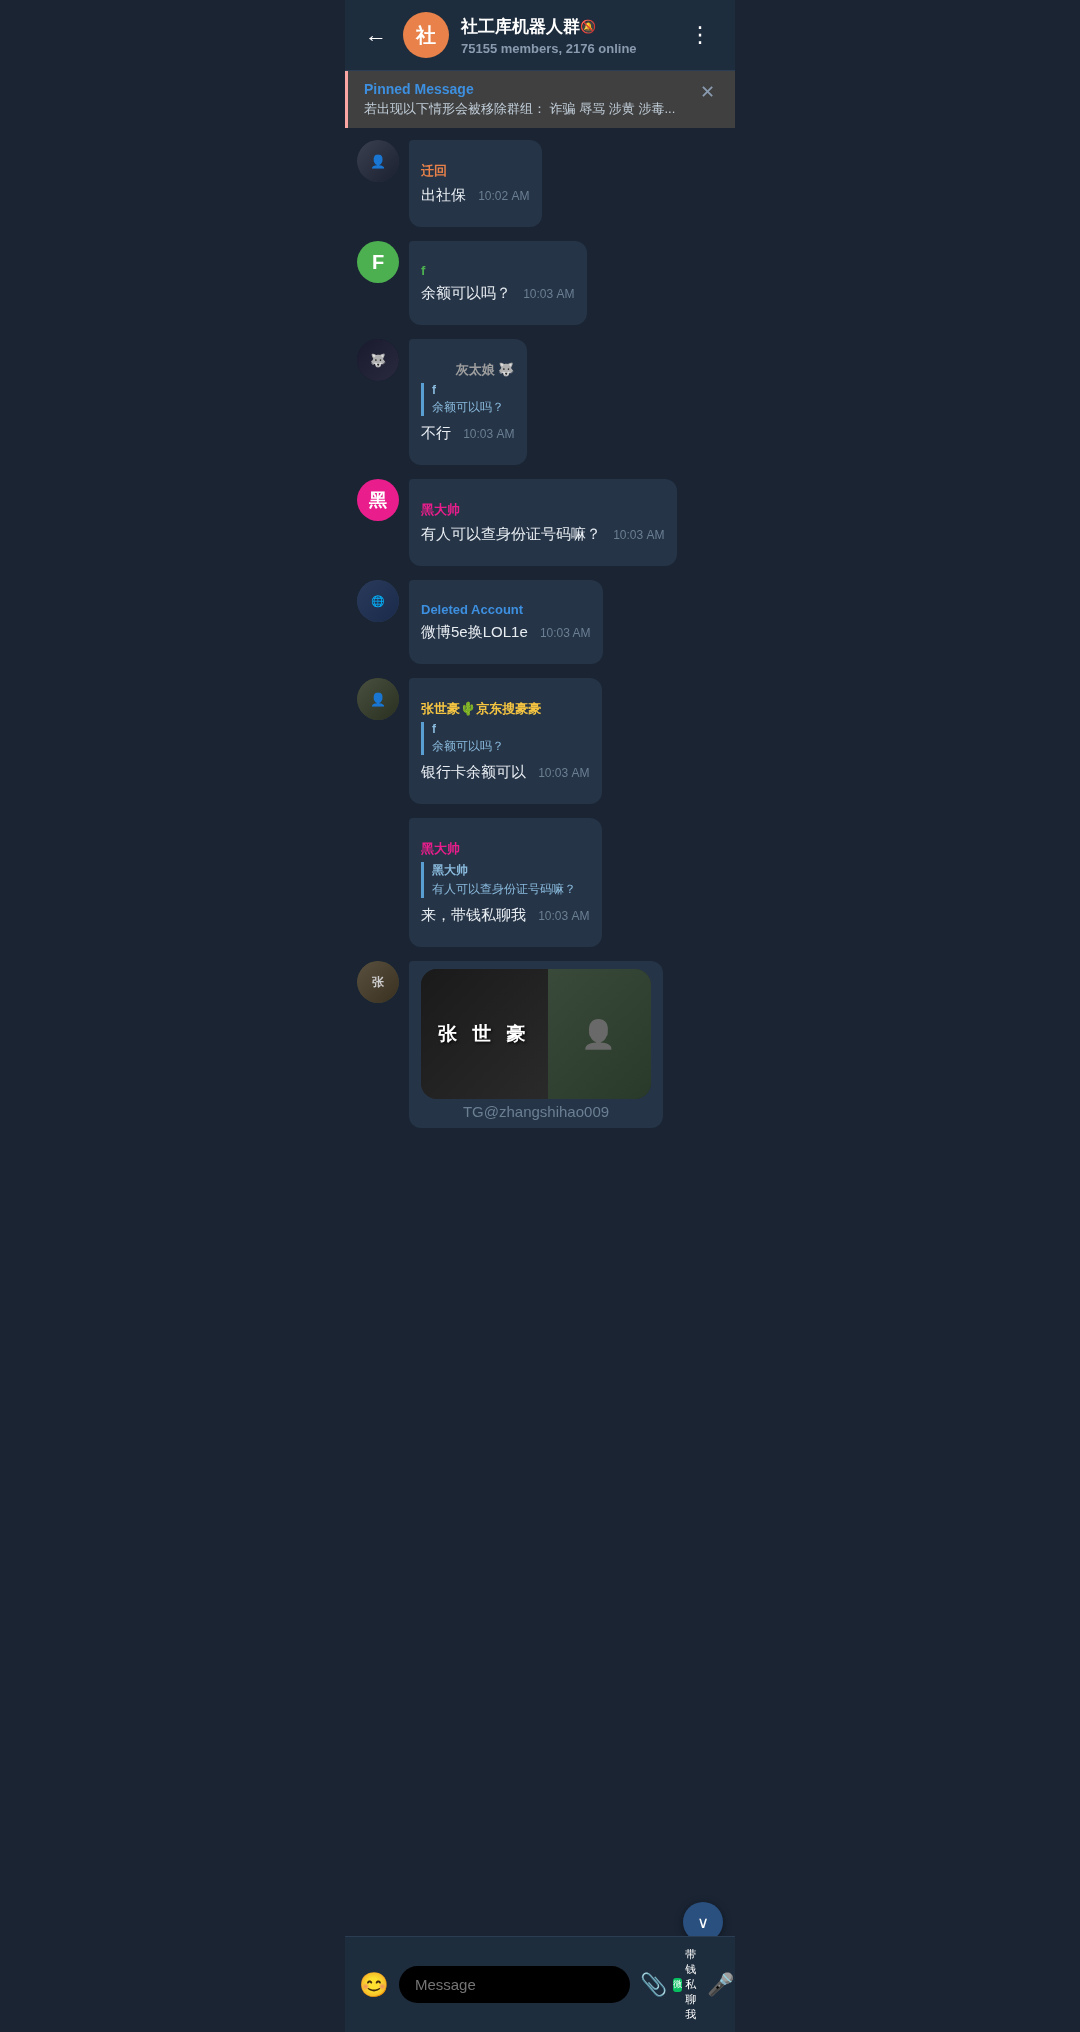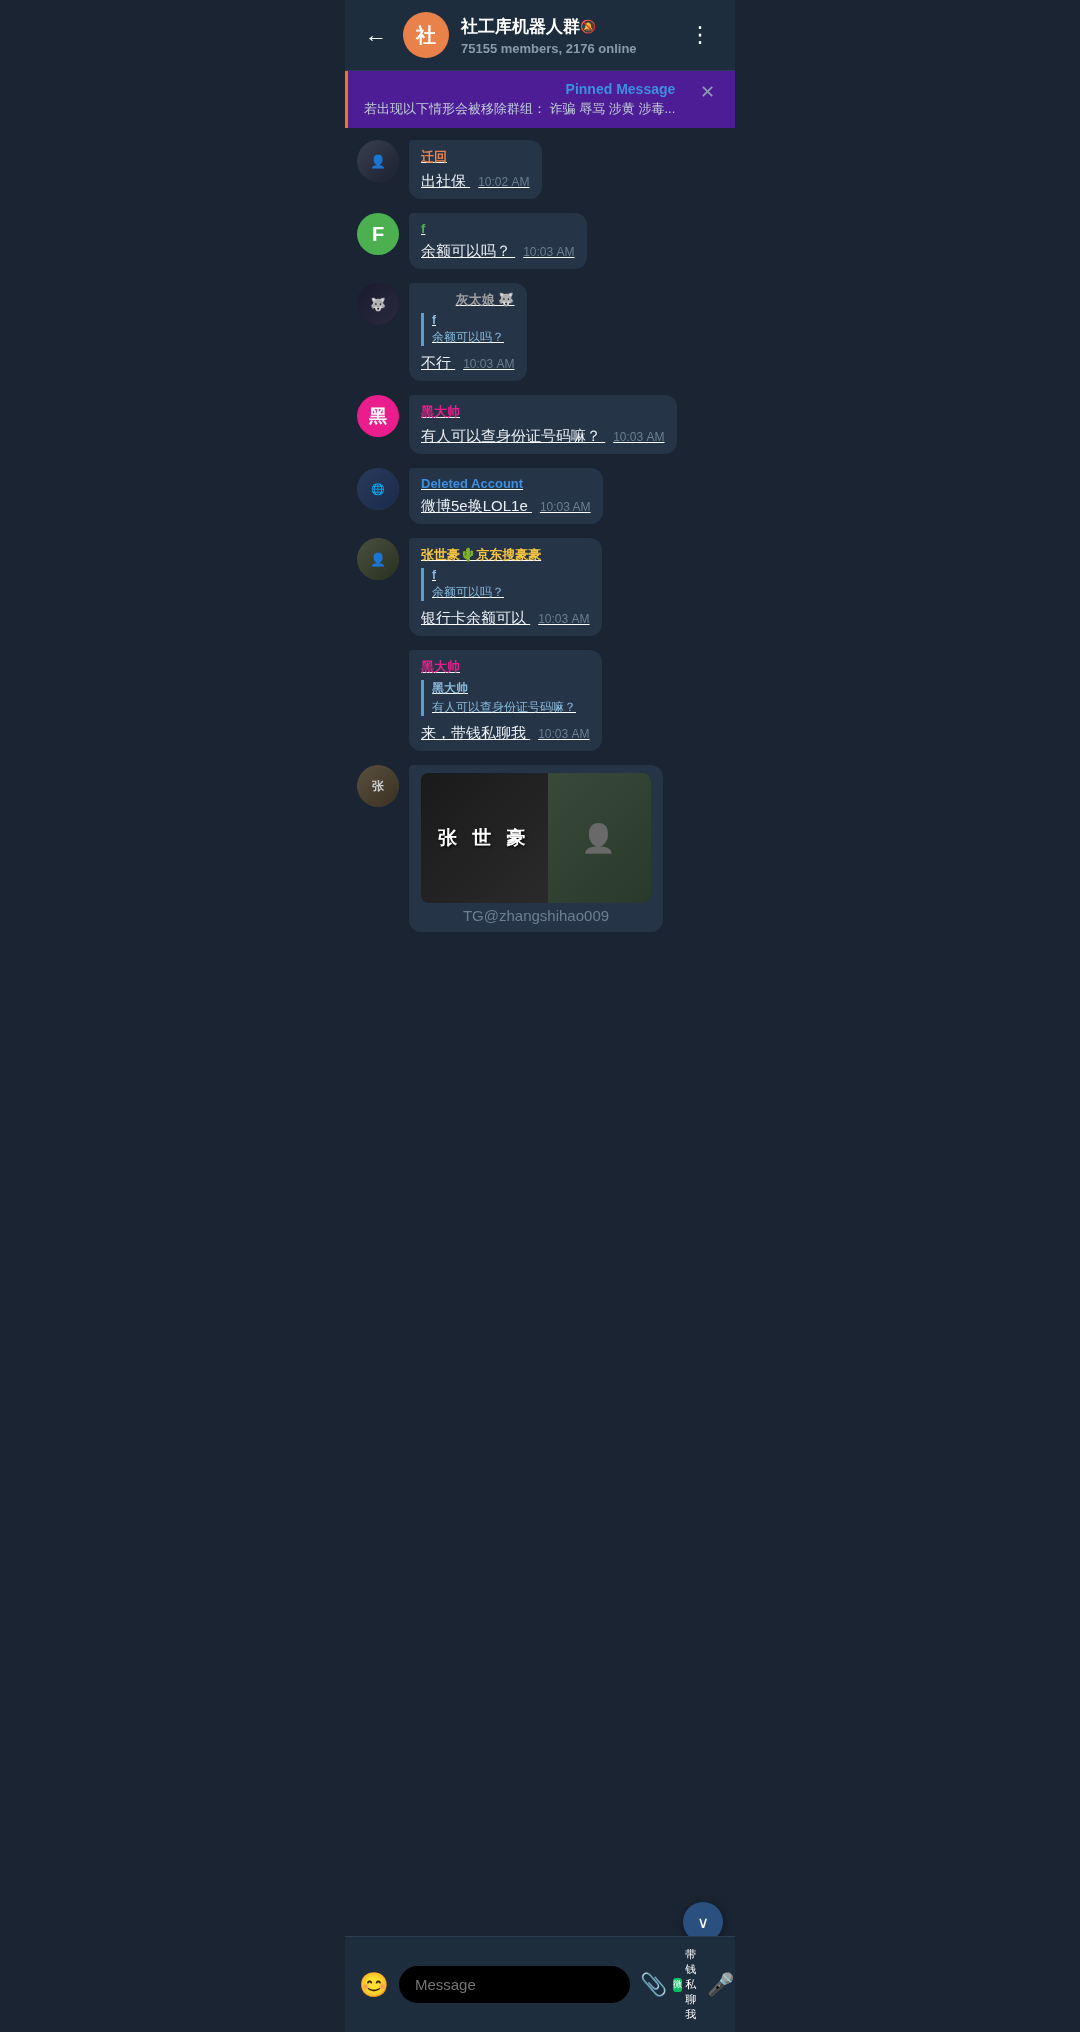--- a/index.html
+++ b/index.html
@@ -66,28 +66,27 @@
     }
     .more-btn {
       font-size: 22px;
       color: #fff;
       cursor: pointer;
       padding: 4px 8px;
     }
 
     
     .pinned-bar {
-      background: #4c1d95;
-      border-left: 3px solid #f97316;
+      background: #404040;
+      border-left: 3px solid #fca5a5;
       padding: 10px 16px;
       display: flex;
       justify-content: space-between;
       align-items: flex-start;
       margin-bottom: 4px;
-      text-align: right;
     }
     .pinned-content {}
     .pinned-title {
       color: #3d8fe0;
       font-size: 14px;
       font-weight: 600;
       margin-bottom: 3px;
     }
     .pinned-text {
       color: #c0cdd8;
@@ -125,23 +124,22 @@
       justify-content: center;
       font-size: 18px;
       font-weight: bold;
       color: #fff;
       overflow: hidden;
     }
 
     .bubble {
       background: #253447;
       border-radius: 4px 12px 12px 12px;
-      padding: 8px 12px;
+      padding: 22px 12px;
       max-width: 280px;
-      text-decoration: underline;
     }
     .sender-name {
       font-size: 13px;
       font-weight: 600;
       margin-bottom: 4px;
     }
     .msg-text {
       font-size: 15px;
       color: #e8edf2;
       line-height: 1.4;
@@ -175,21 +173,21 @@
     .sticker-bubble {
       background: #253447;
       border-radius: 4px 12px 12px 12px;
       padding: 8px 12px;
       max-width: 280px;
     }
     .sticker-img {
       width: 230px;
       height: 130px;
       background: linear-gradient(135deg, #1a1a1a 0%, #2a2a2a 50%, #1a2a1a 100%);
-      border-radius: 8px;
+      border-radius: 16px;
       display: flex;
       align-items: center;
       justify-content: center;
       position: relative;
       overflow: hidden;
     }
     .sticker-caption {
       font-size: 15px;
       color: #6b7f93;
       margin-top: 4px;

